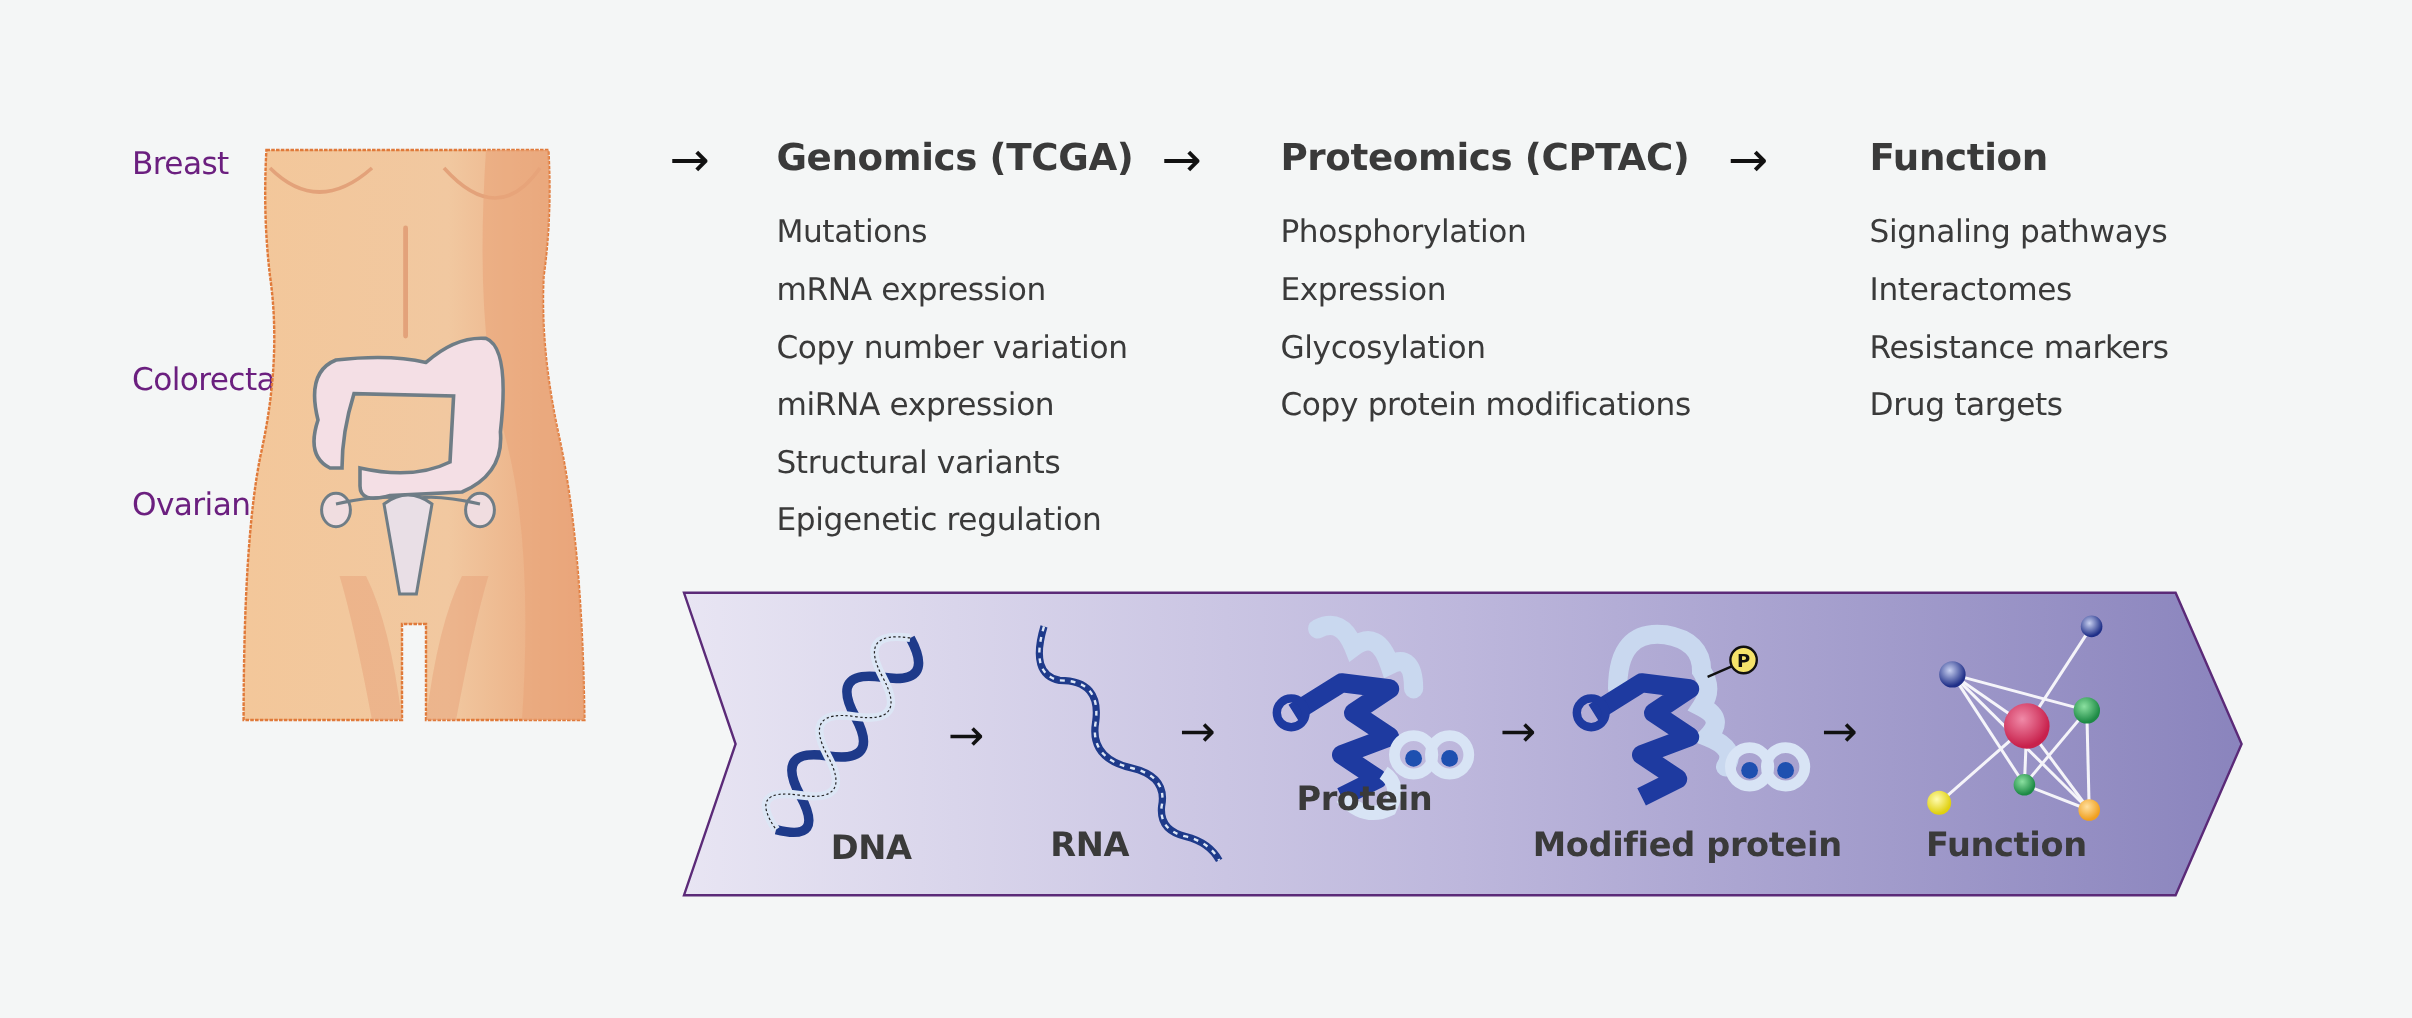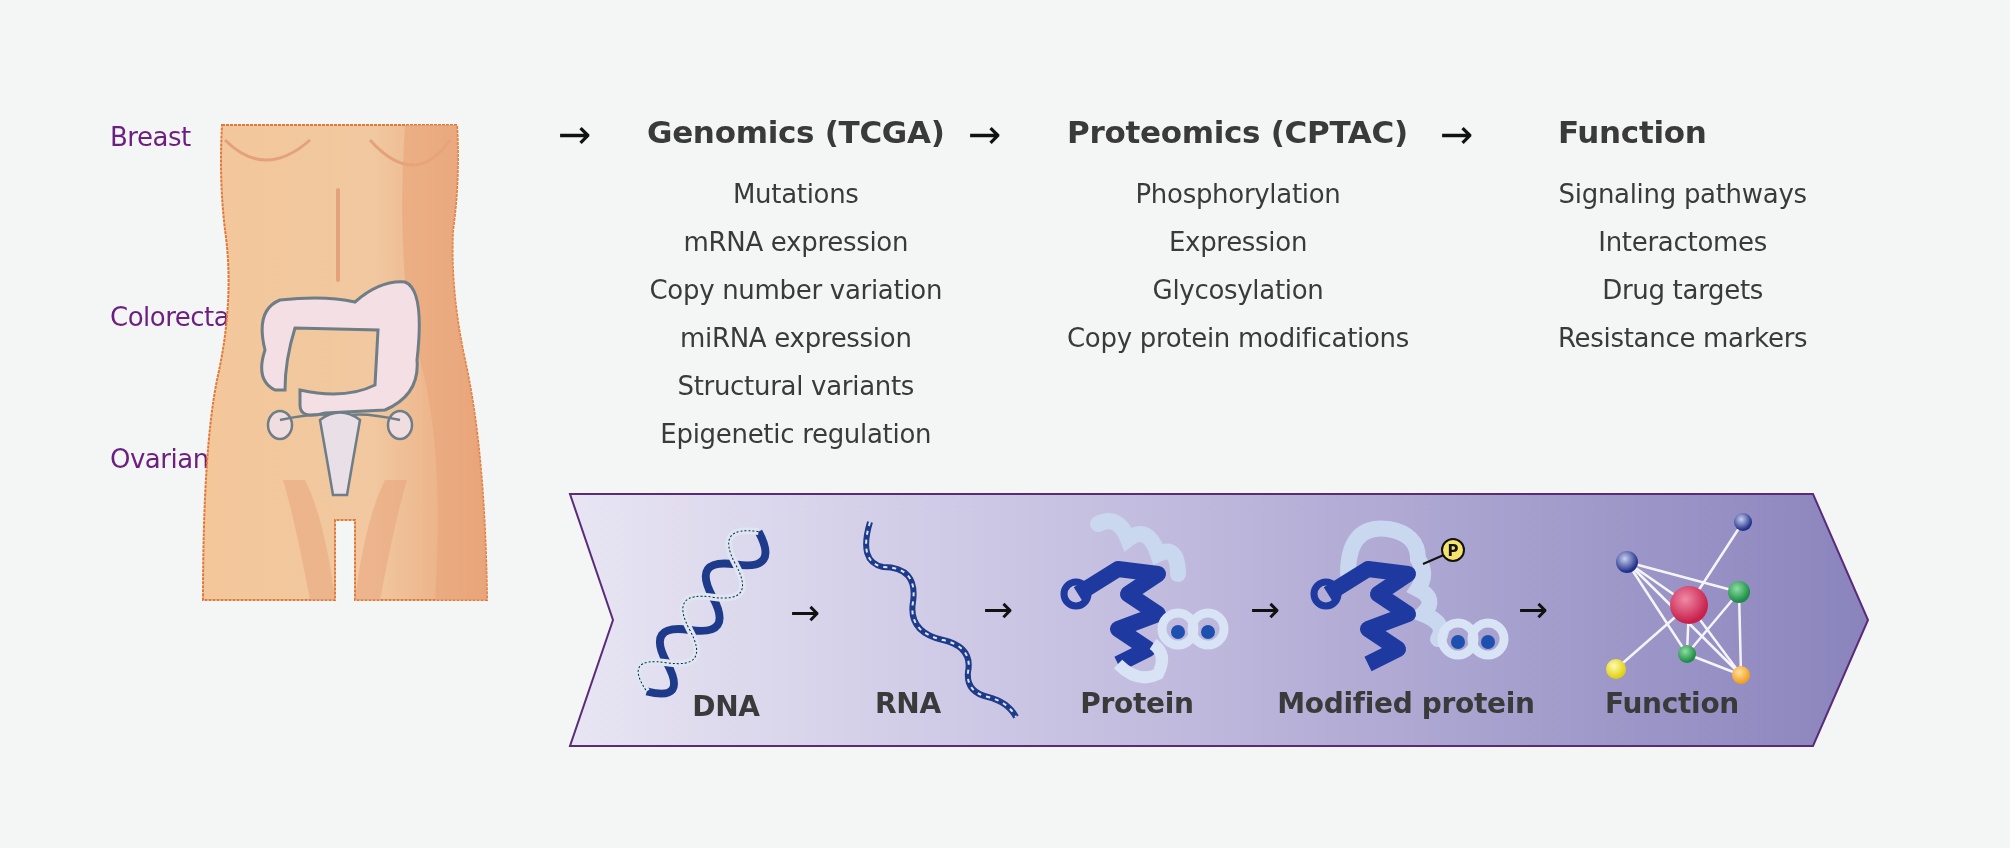--- a/index.html
+++ b/index.html
@@ -6,31 +6,31 @@
   body {
     width: 2010px; height: 848px; background: #f4f6f6; position: relative; overflow: hidden;
     font-family: "DejaVu Sans", "Liberation Sans", sans-serif; color: #3a3a3a;
   }
   .abs { position: absolute; }
   .organ-label { font-size: 26px; color: #6b1f7f; letter-spacing: -0.5px; }
   .body-figure { left: 195px; top: 120px; width: 300px; height: 490px; }
   .arrow { font-size: 40px; color: #111; line-height: 1; }
   .col-title { font-size: 31px; font-weight: bold; color: #3a3a3a; letter-spacing: -0.3px; }
   .col-list { list-style: none; margin: 0; padding: 0; }
-  .col-list li { font-size: 26px; color: #3a3a3a; height: 48px; line-height: 48px; letter-spacing: -0.3px; text-align: center; }
+  .col-list li { font-size: 26px; color: #3a3a3a; height: 48px; line-height: 48px; letter-spacing: -0.3px; }
   .band { left: 568px; top: 492px; width: 1302px; height: 256px; }
   .stage-label { font-size: 28px; font-weight: bold; color: #3a3a3a; text-align: center; width: 260px; letter-spacing: -0.3px; }
   .band-arrow { font-size: 36px; color: #111; line-height: 1; }
 </style>
 </head>
 <body>
 
 <div class="abs organ-label" style="left:110px; top:122px;">Breast</div>
 <div class="abs organ-label" style="left:110px; top:302px;">Colorectal</div>
-<div class="abs organ-label" style="left:110px; top:406px;margin-top:38px;">Ovarian</div>
+<div class="abs organ-label" style="left:110px; top:406px;">Ovarian</div>
 
 <svg class="abs body-figure" viewBox="0 0 300 490">
   <defs>
     <linearGradient id="skin" x1="0" x2="1">
       <stop offset="0" stop-color="#f3c79a"></stop>
       <stop offset="0.6" stop-color="#f1c8a0"></stop>
       <stop offset="1" stop-color="#e9a57a"></stop>
     </linearGradient>
   </defs>
   <path d="M27 5 L262 5 Q265 60 258 110 Q255 170 270 240 Q290 330 292 480 L160 480 L160 400 L140 400 L140 480 L8 480 Q8 330 22 260 Q40 180 30 110 Q24 60 27 5 Z" fill="url(#skin)" stroke="#e07a3a" stroke-width="2" stroke-dasharray="3 1"></path>
@@ -75,22 +75,22 @@
     <li>Glycosylation</li>
     <li>Copy protein modifications</li>
   </ul>
 </div>
 
 <div class="abs" style="left:1558px; top:114px;">
   <div class="col-title">Function</div>
   <ul class="col-list" style="margin-top:20px;">
     <li>Signaling pathways</li>
     <li>Interactomes</li>
+    <li>Resistance markers</li>
     <li>Drug targets</li>
-    <li>Resistance markers</li>
   </ul>
 </div>
 
 <svg class="abs band" viewBox="0 0 1302 256">
   <defs>
     <linearGradient id="bandGrad" x1="0" x2="1">
       <stop offset="0" stop-color="#e8e5f3"></stop>
       <stop offset="0.5" stop-color="#bdb7dc"></stop>
       <stop offset="1" stop-color="#8a84bd"></stop>
     </linearGradient>
@@ -179,15 +179,15 @@
     <circle cx="155" cy="30" r="9" fill="url(#ballBlue)"></circle>
     <circle cx="151" cy="100" r="11" fill="url(#ballGreen)"></circle>
     <circle cx="99" cy="162" r="9" fill="url(#ballGreen)"></circle>
     <circle cx="28" cy="177" r="10" fill="url(#ballYellow)"></circle>
     <circle cx="153" cy="183" r="9" fill="url(#ballOrange)"></circle>
   </g>
 </svg>
 
 <div class="abs stage-label" style="left:596px; top:690px;">DNA</div>
 <div class="abs stage-label" style="left:778px; top:687px;">RNA</div>
-<div class="abs stage-label" style="left:1007px; top:687px;">Protein</div>
+<div class="abs stage-label" style="left:1007px; top:649px;">Protein</div>
 <div class="abs stage-label" style="left:1276px; top:687px; width:260px;">Modified protein</div>
 <div class="abs stage-label" style="left:1542px; top:687px;">Function</div>
 
 </body></html>

